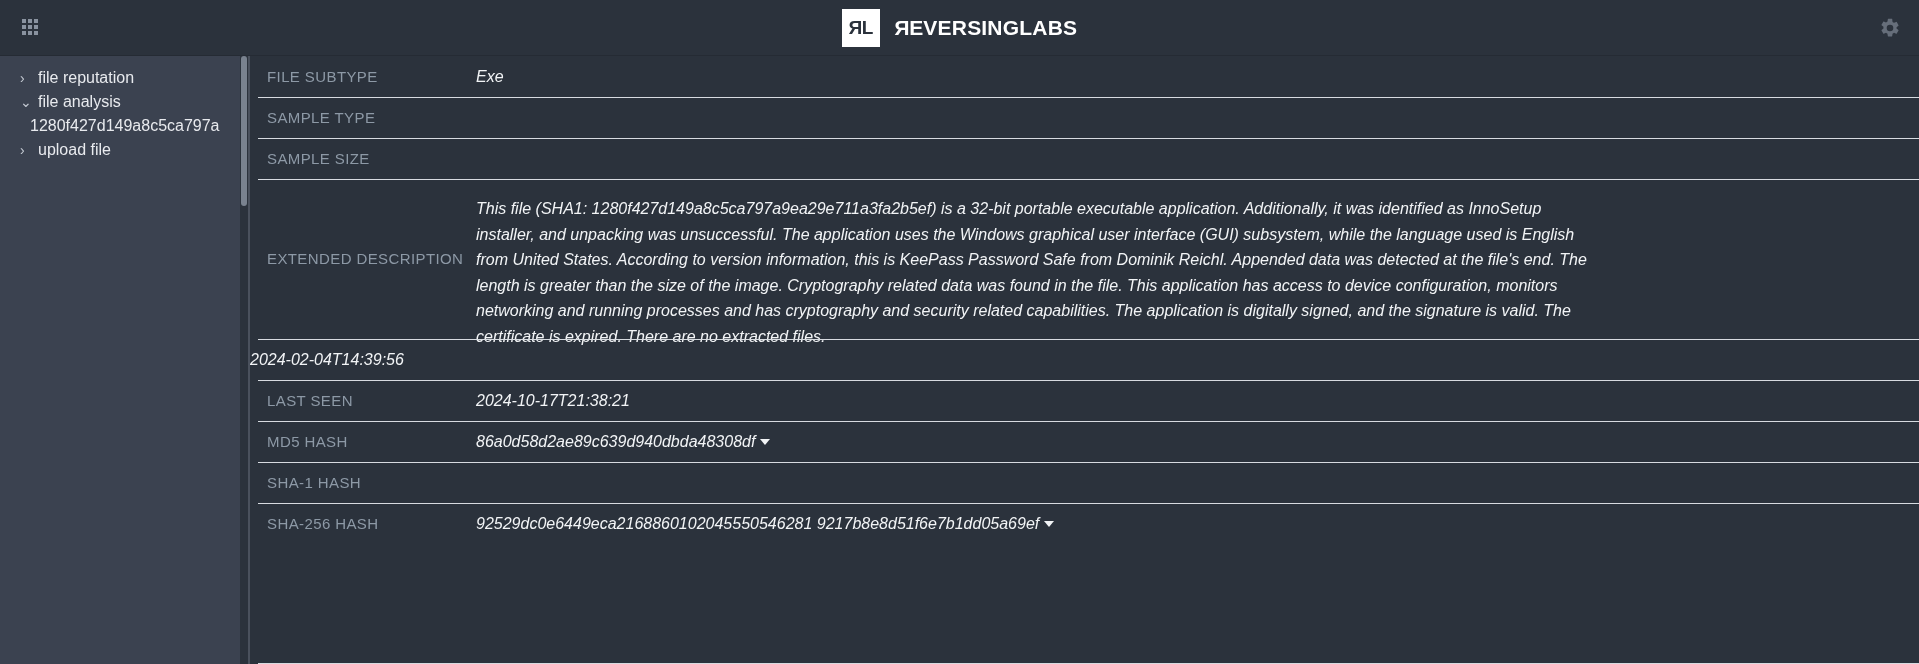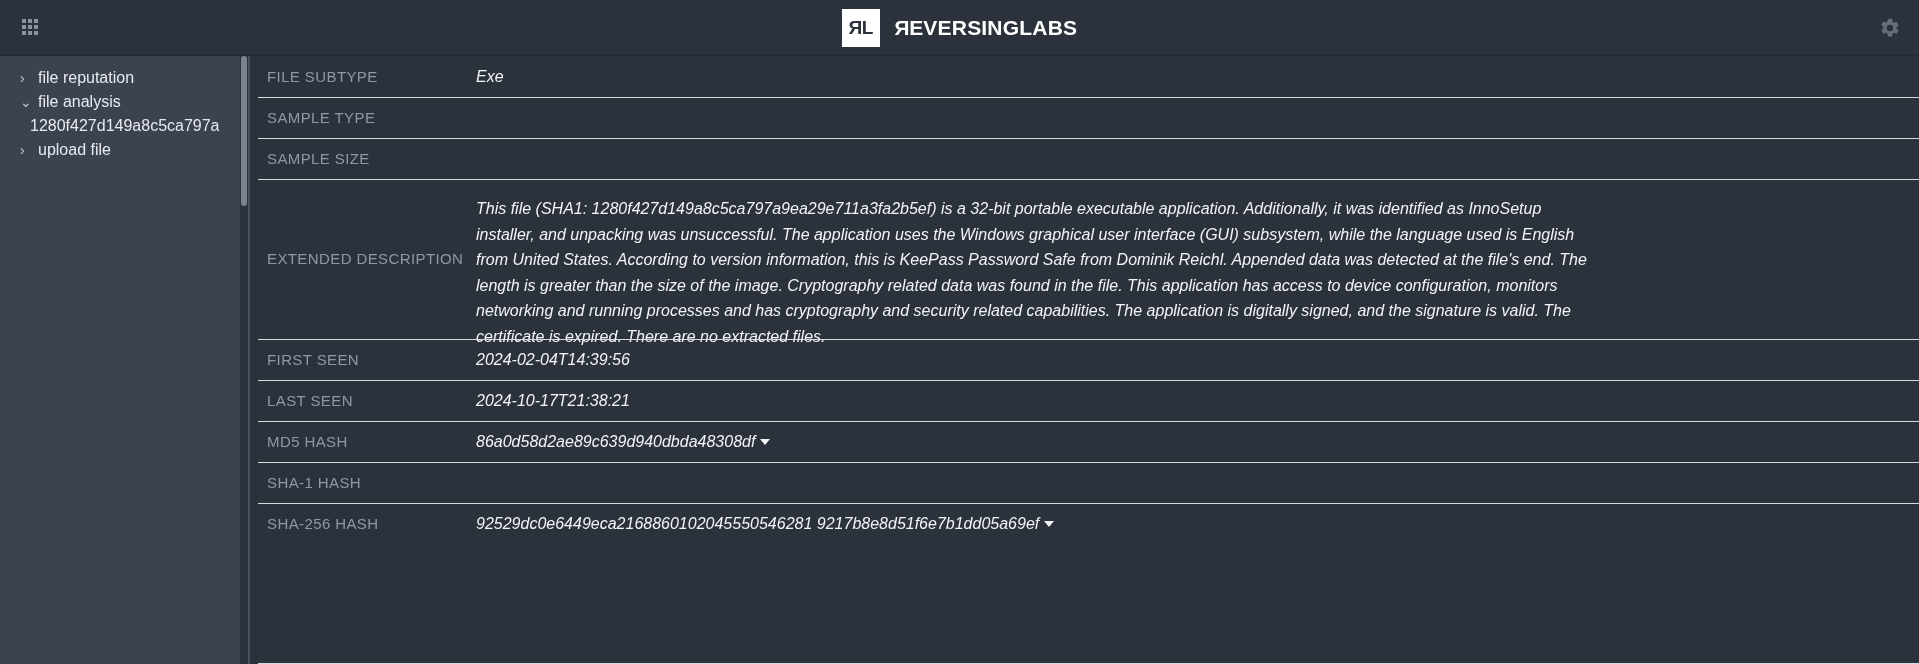--- a/index.html
+++ b/index.html
@@ -189,21 +189,20 @@
         <span class="desc-line">This file (SHA1: 1280f427d149a8c5ca797a9ea29e711a3fa2b5ef) is a 32-bit portable executable application. Additionally, it was identified as InnoSetup</span>
         <span class="desc-line">installer, and unpacking was unsuccessful. The application uses the Windows graphical user interface (GUI) subsystem, while the language used is English</span>
         <span class="desc-line">from United States. According to version information, this is KeePass Password Safe from Dominik Reichl. Appended data was detected at the file's end. The</span>
         <span class="desc-line">length is greater than the size of the image. Cryptography related data was found in the file. This application has access to device configuration, monitors</span>
         <span class="desc-line">networking and running processes and has cryptography and security related capabilities. The application is digitally signed, and the signature is valid. The</span>
         <span class="desc-line">certificate is expired. There are no extracted files.</span>
       </div>
     </div>
 
     <div class="row row-short">
-      <div class="cell-label">FIRST SEEN</div>
       <div class="cell-value">2024-02-04T14:39:56</div>
     </div>
 
     <div class="row row-short">
       <div class="cell-label">LAST SEEN</div>
       <div class="cell-value">2024-10-17T21:38:21</div>
     </div>
 
     <div class="row row-short">
       <div class="cell-label">MD5 HASH</div>

